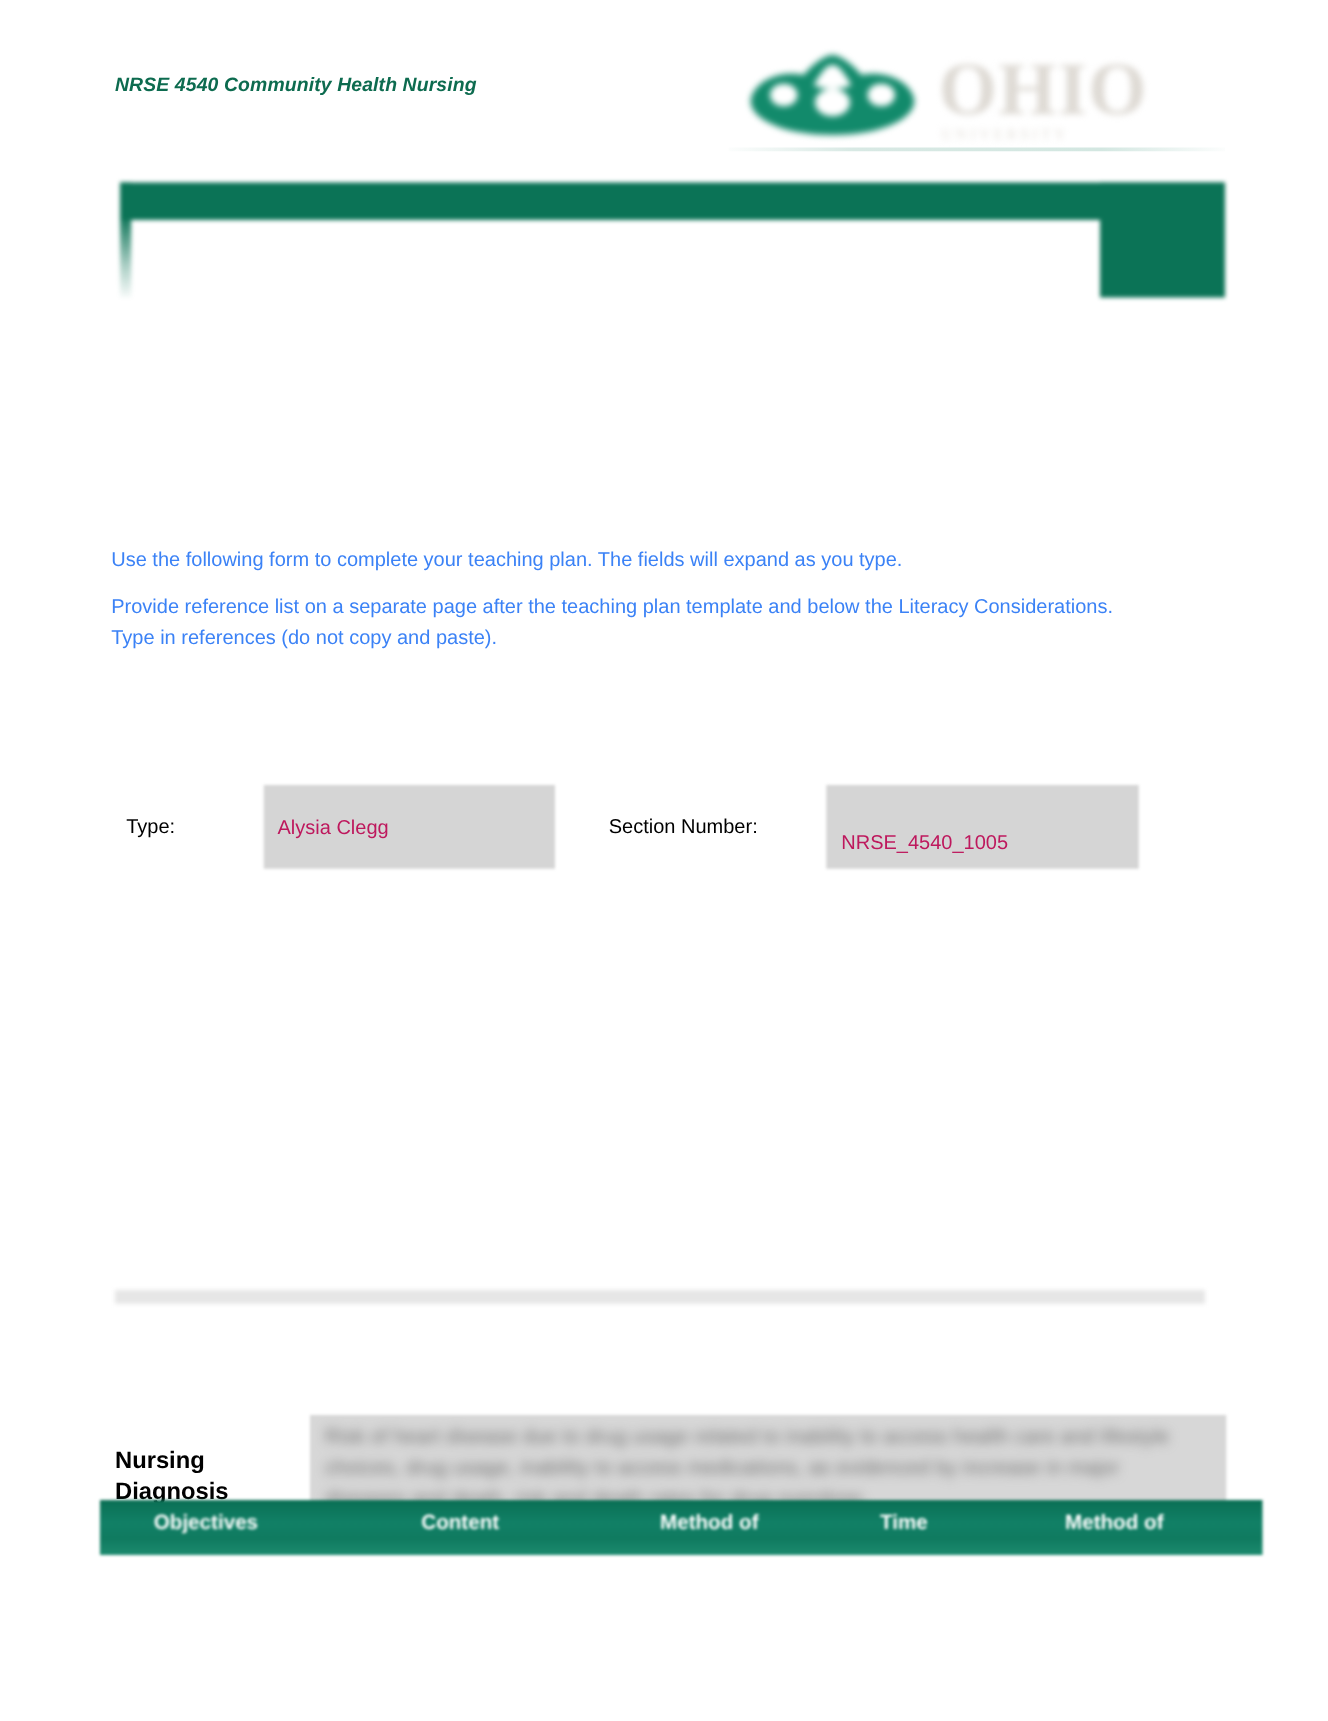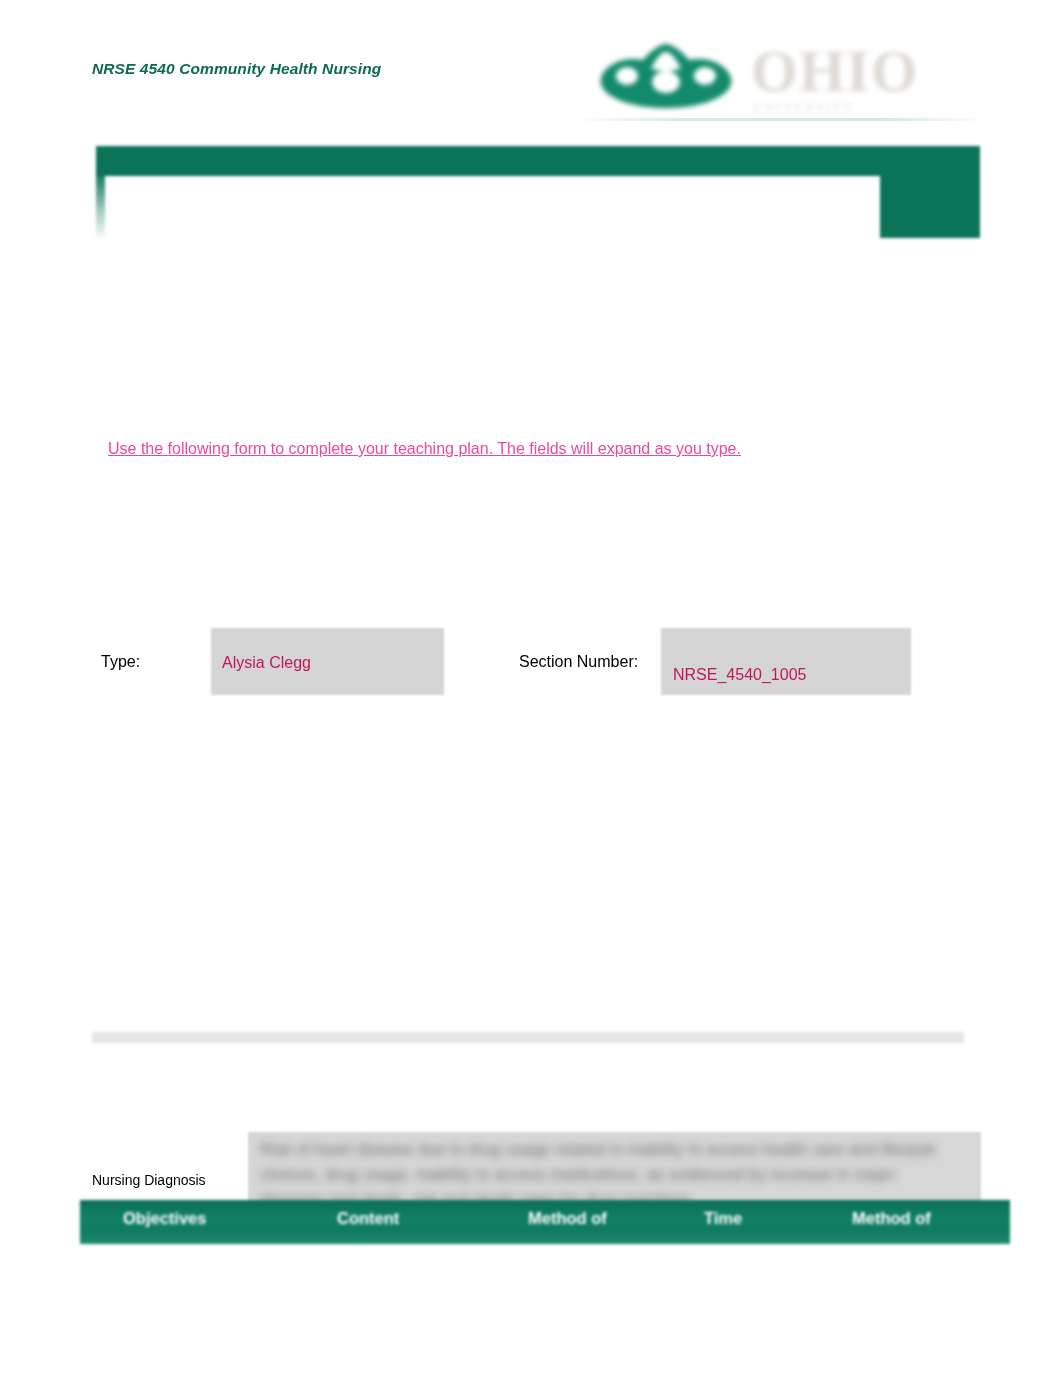--- a/index.html
+++ b/index.html
@@ -138,59 +138,57 @@
 
   
   .idrow { position: absolute; left: 0; top: 314px; width: 1062px; height: 70px; }
   .idlabel {
     position: absolute;
     font-size: 16px;
     color: #000;
     white-space: nowrap;
   }
   .idlabel.name { left: 101px; top: 339px; }
-  .idlabel.section { left: 487px; top: 339px; margin-left: 32px; }
+  .idlabel.section { left: 487px; top: 339px; }
   .idfield {
     position: absolute;
     background: #d5d5d5;
     filter: blur(1.1px);
   }
   .idfield.name { left: 211px; top: 314px; width: 233px; height: 67px; }
   .idfield.section { left: 661px; top: 314px; width: 250px; height: 67px; }
   .idvalue {
     position: absolute;
     font-size: 16px;
     color: #be185d;
     white-space: nowrap;
   }
   .idvalue.name { left: 222px; top: 340px; }
   .idvalue.section { left: 673px; top: 352px; }
 
   .para {
     position: absolute;
-    left: 108px;
+    left: 89px;
     font-size: 16px;
-    color: #ec4899;
+    color: #3b82f6;
     line-height: 25px;
-    text-decoration: underline;
   }
   .para.p1 { top: 436px; width: 860px; }
   .para.p2 { top: 473px; width: 830px; }
 
   
   .form-row { position: absolute; left: 0; width: 1062px; }
   .row-label {
     position: absolute;
     left: 92px;
-    font-size: 14px;
-    font-weight: normal;
+    font-size: 19px;
+    font-weight: bold;
     color: #000;
     line-height: 25px;
     width: 150px;
-    margin-top: 12px;
   }
   .row-field {
     position: absolute;
     background: #d7d7d7;
     filter: blur(1.2px);
   }
   .row-text {
     position: absolute;
     font-size: 16px;
     color: #111;
@@ -288,20 +286,21 @@
     <div class="idlabel name">Type:</div>
     <div class="idfield name"></div>
     <div class="idvalue name">Alysia Clegg</div>
 
     <div class="idlabel section">Section Number:</div>
     <div class="idfield section"></div>
     <div class="idvalue section">NRSE_4540_1005</div>
   </div>
 
   <div class="para p1">Use the following form to complete your teaching plan. The fields will expand as you type.</div>
+  <div class="para p2">Provide reference list on a separate page after the teaching plan template and below the Literacy Considerations.  Type in references (do not copy and paste).</div>
 
   <div class="form-row row-nd">
     <div class="row-label">Nursing Diagnosis</div>
     <div class="row-field"></div>
     <div class="row-text">Risk of heart disease due to drug usage related to inability to access health care and lifestyle choices, drug usage, inability to access medications, as evidenced by increase in major diseases and death, risk and death rates for drug overdose.</div>
   </div>
 
   <div class="form-row row-tp">
     
     

